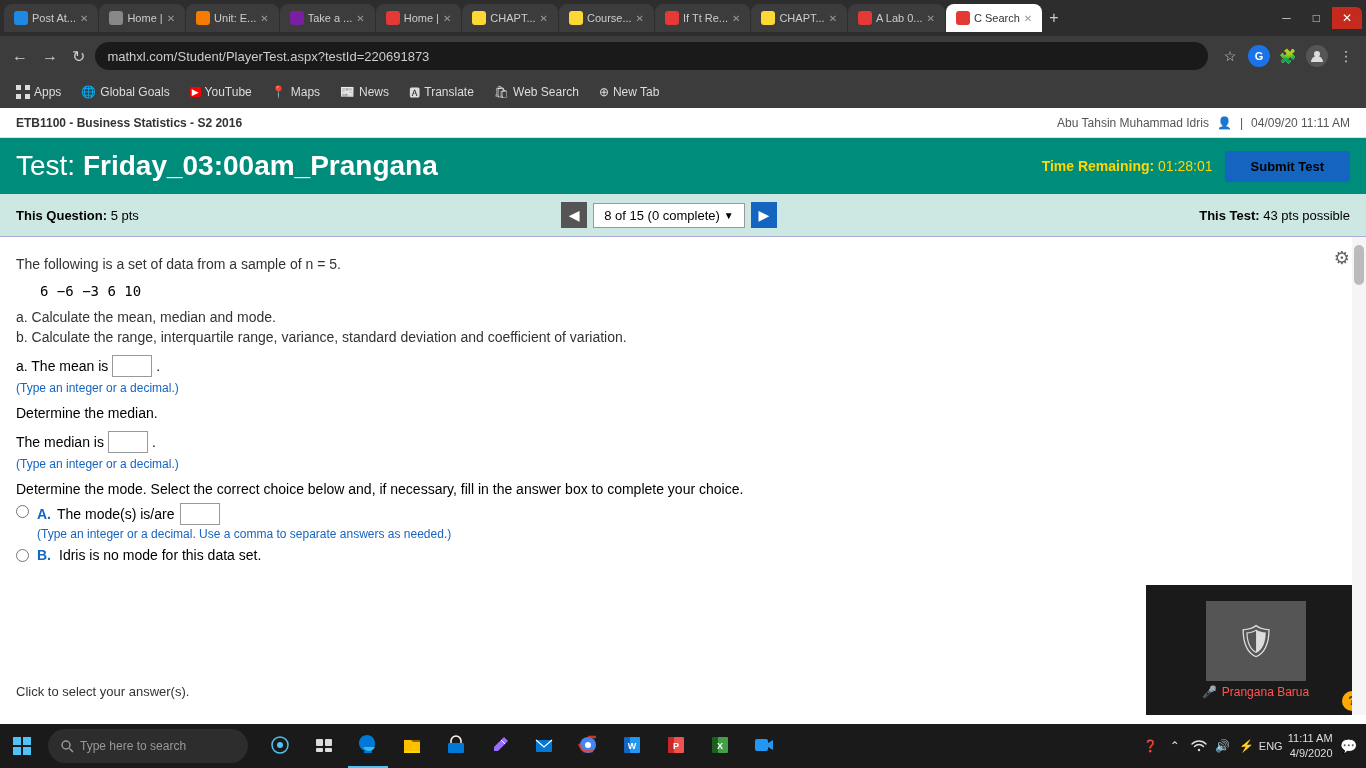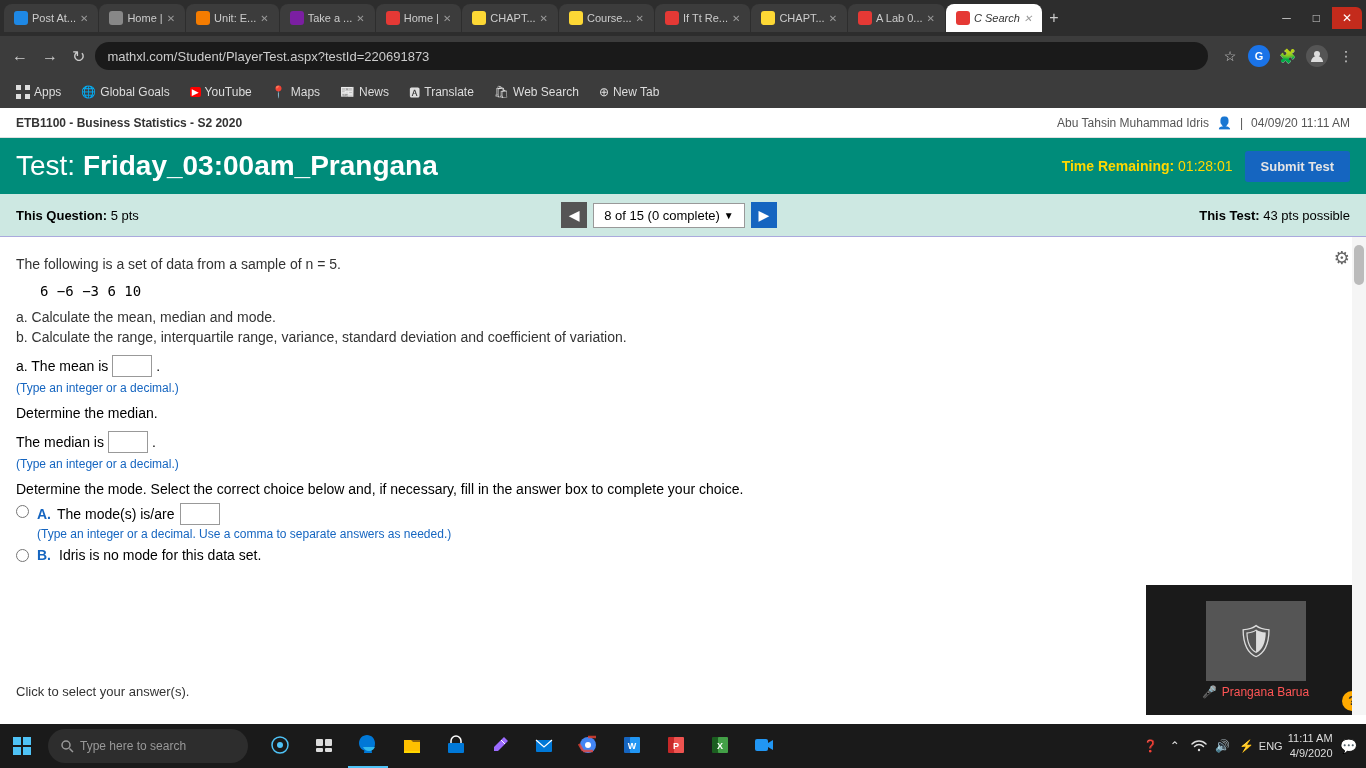--- a/index.html
+++ b/index.html
@@ -4,21 +4,21 @@
   <style>
     * { margin: 0; padding: 0; box-sizing: border-box; }
     body { font-family: Arial, sans-serif; font-size: 13px; background: #fff; overflow: hidden; width: 1366px; height: 768px; }
 
     
     .browser-chrome { background: #3c3c3c; width: 100%; }
 
     
     .tab-bar { display: flex; align-items: center; background: #2d2d2d; height: 36px; padding: 0 4px; overflow: hidden; }
     .tab { display: flex; align-items: center; height: 28px; padding: 0 10px; border-radius: 8px 8px 0 0; font-size: 11px; color: #ccc; background: #3c3c3c; margin-right: 1px; min-width: 80px; max-width: 160px; gap: 4px; cursor: pointer; }
-    .tab.active { background: #fff; color: #333; font-style: italic; }
+    .tab.active { background: #fff; color: #333; }
     .tab-close { margin-left: auto; font-size: 10px; color: #999; cursor: pointer; }
     .tab-favicon { width: 14px; height: 14px; border-radius: 2px; flex-shrink: 0; }
     .tab-label { overflow: hidden; text-overflow: ellipsis; white-space: nowrap; flex: 1; }
     .new-tab-btn { background: none; border: none; color: #ccc; font-size: 16px; cursor: pointer; padding: 0 6px; }
 
     
     .address-bar { display: flex; align-items: center; background: #3c3c3c; height: 40px; padding: 0 8px; gap: 6px; }
     .nav-btn { background: none; border: none; color: #ccc; cursor: pointer; font-size: 16px; padding: 4px; border-radius: 50%; }
     .address-input { flex: 1; height: 28px; border-radius: 14px; background: #1a1a1a; border: none; color: #ccc; padding: 0 12px; font-size: 13px; outline: none; }
     .toolbar-icons { display: flex; align-items: center; gap: 6px; margin-left: 4px; }
@@ -38,21 +38,21 @@
 
     
     .test-header { background: #008c7a; padding: 12px 16px; display: flex; align-items: center; justify-content: space-between; }
     .test-title { font-size: 28px; color: #fff; }
     .test-title span.prefix { font-weight: normal; }
     .test-title span.name { font-weight: bold; }
     .test-header-right { display: flex; align-items: center; gap: 12px; }
     .time-remaining { color: #ffd700; font-size: 14px; }
     .time-remaining span.label { color: #ffd700; font-weight: bold; }
     .time-remaining span.value { color: #ffd700; }
-    .submit-btn { background: #1565c0; color: #e5e5e5; border: none; padding: 8px 16px; font-size: 13px; border-radius: 3px; cursor: pointer; font-weight: bold; }
+    .submit-btn { background: #1565c0; color: #000000; border: none; padding: 8px 26px; font-size: 13px; border-radius: 3px; cursor: pointer; font-weight: bold; }
 
     
     .question-nav { display: flex; align-items: center; justify-content: space-between; padding: 8px 16px; background: #cde8e2; border-bottom: 1px solid #aad; }
     .question-nav-center { display: flex; align-items: center; gap: 6px; }
     .nav-arrow { background: #555; border: none; color: white; width: 26px; height: 26px; cursor: pointer; font-size: 14px; display: flex; align-items: center; justify-content: center; }
     .nav-arrow.active { background: #1565c0; }
     .question-counter { border: 1px solid #999; background: white; padding: 4px 10px; font-size: 13px; display: flex; align-items: center; gap: 4px; }
     .dropdown-arrow { font-size: 10px; }
 
     
@@ -239,21 +239,21 @@
     <div class="bookmark-item">
       <span style="font-size:12px;">⊕</span>
       <span>New Tab</span>
     </div>
   </div>
 </div>
 
 <div class="page-content">
 
   <div class="info-bar">
-    <div class="info-bar-left">ETB1100 - Business Statistics - S2 2020</div>
+    <div class="info-bar-left">ETB1100 - Business Statistics - S2 2016</div>
     <div class="info-bar-right">
       <span>Abu Tahsin Muhammad Idris</span>
       <span>👤</span>
       <span>|</span>
       <span>04/09/20 11:11 AM</span>
     </div>
   </div>
 
   <div class="test-header">
     <div class="test-title">

